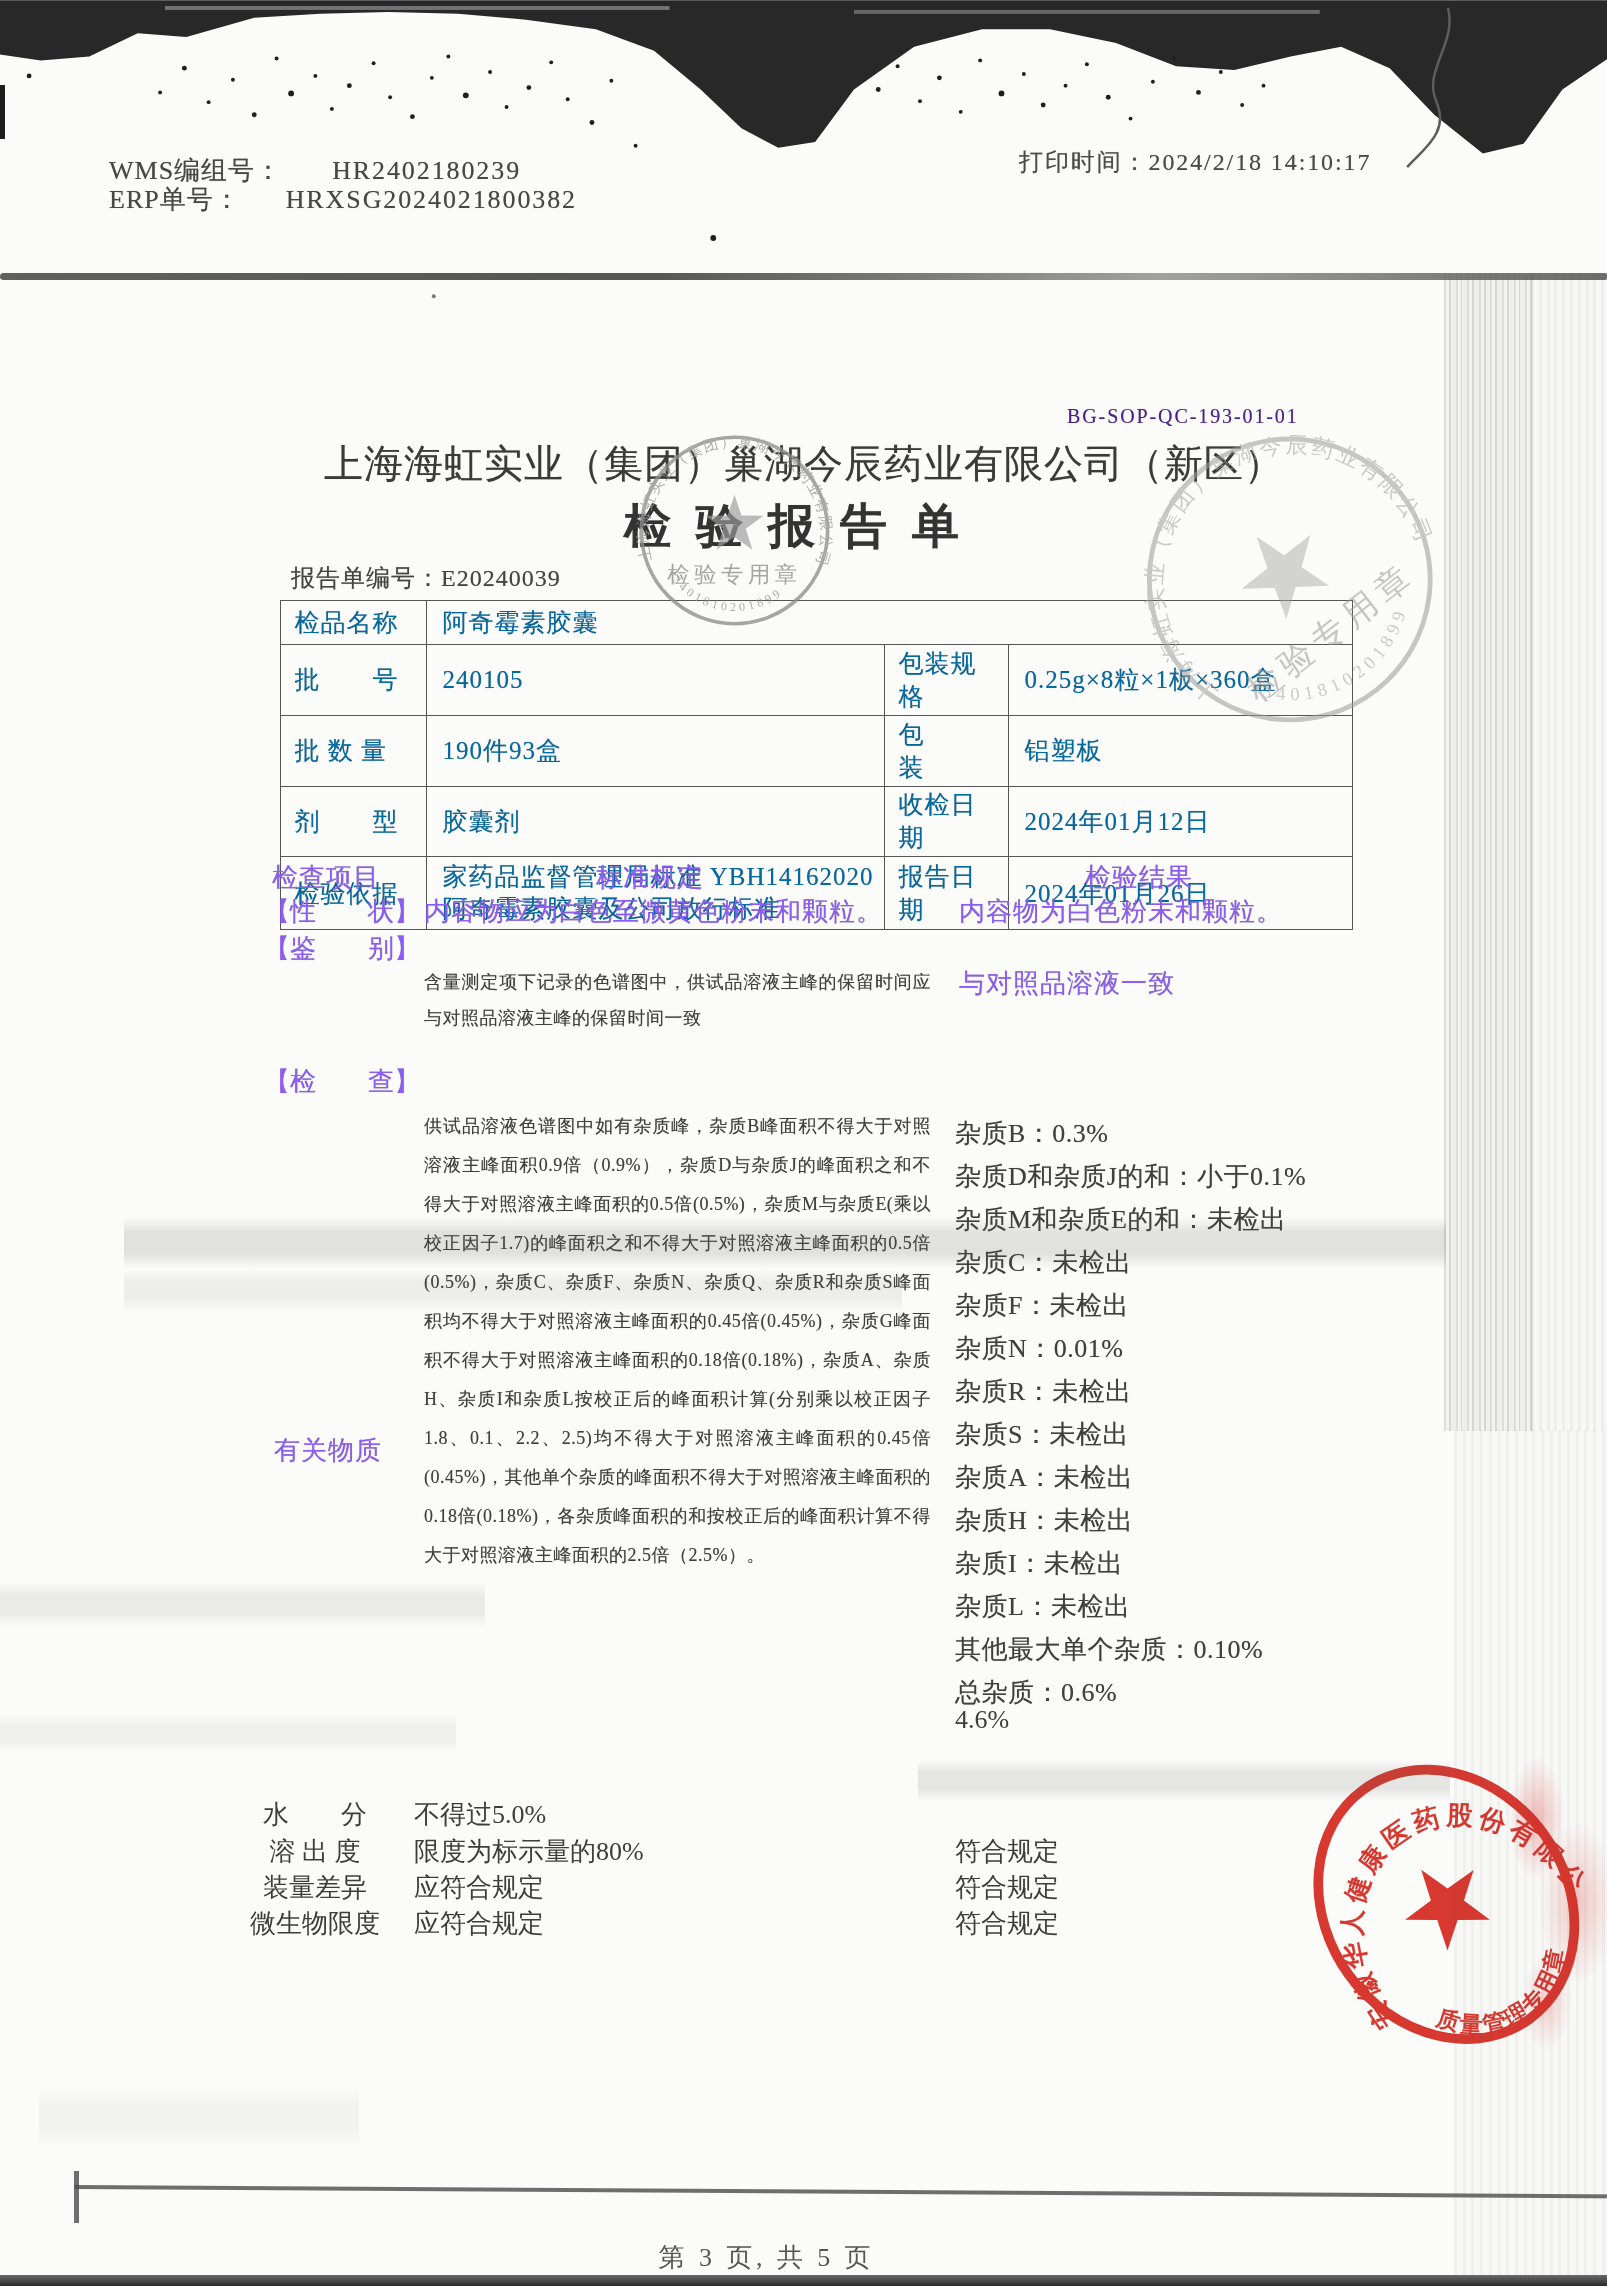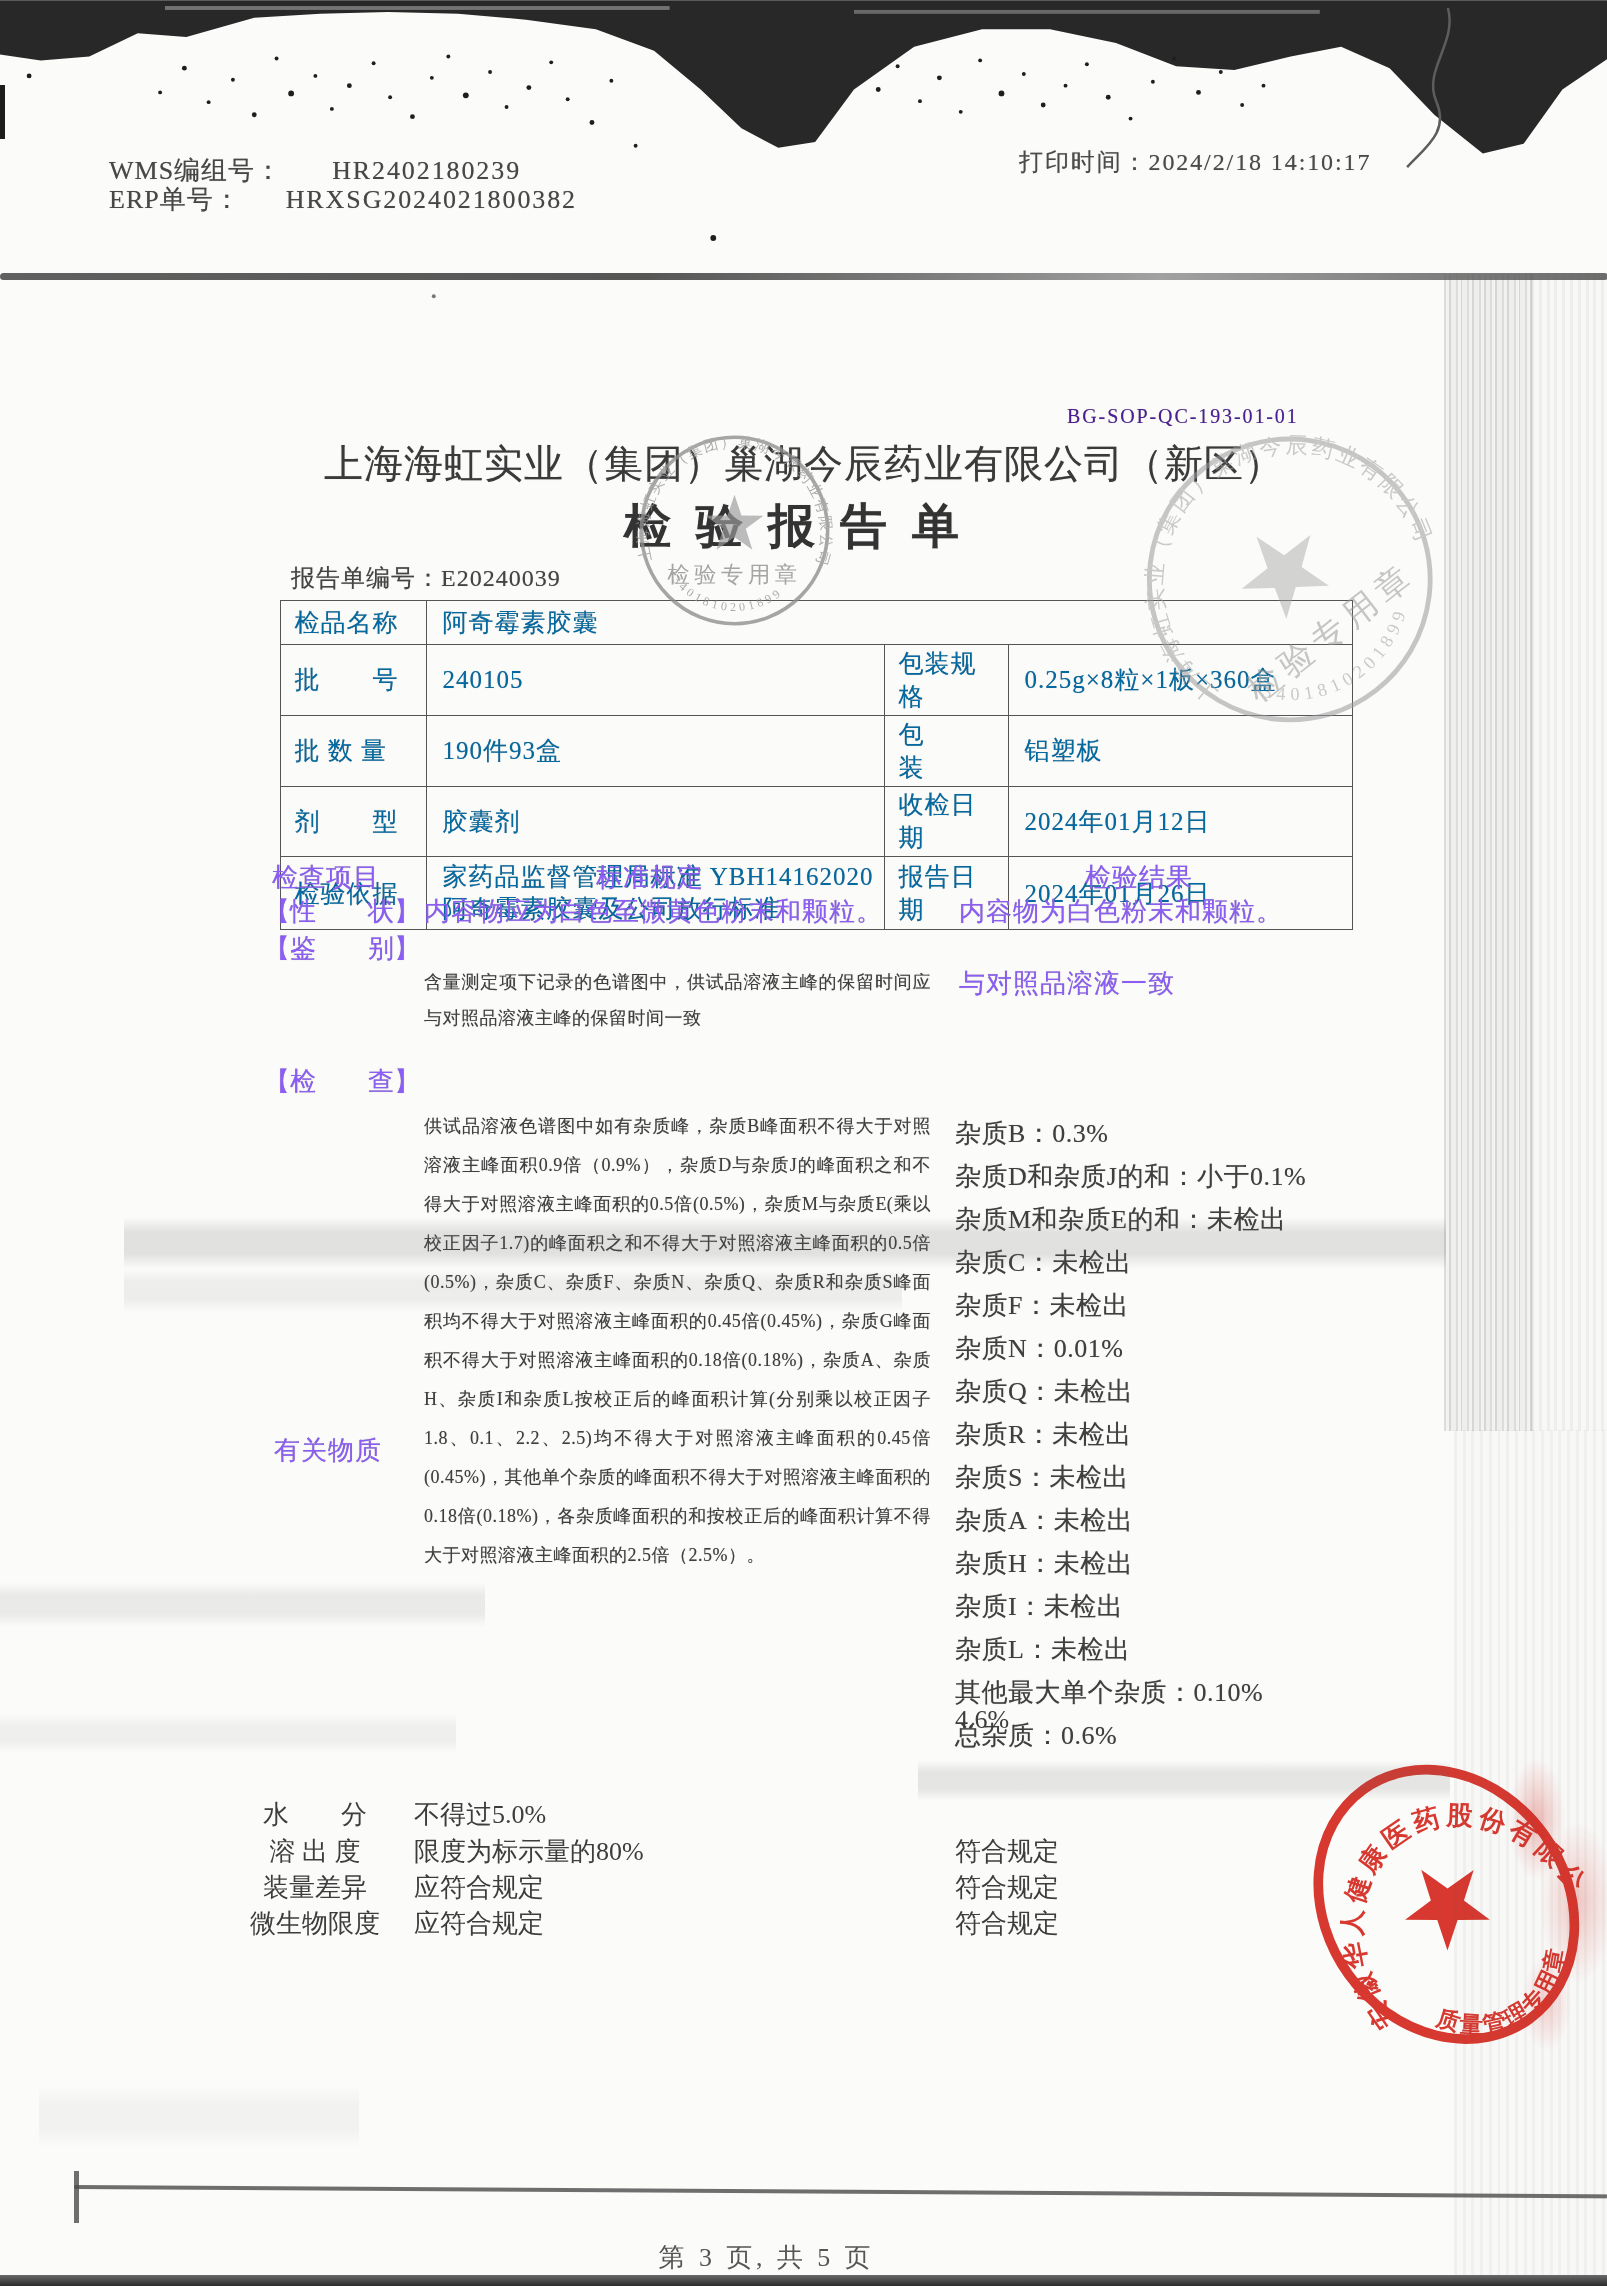--- a/index.html
+++ b/index.html
@@ -145,21 +145,20 @@
   <div class="par" style="left:424px;top:1107px;">供试品溶液色谱图中如有杂质峰，杂质B峰面积不得大于对照溶液主峰面积0.9倍（0.9%），杂质D与杂质J的峰面积之和不得大于对照溶液主峰面积的0.5倍(0.5%)，杂质M与杂质E(乘以校正因子1.7)的峰面积之和不得大于对照溶液主峰面积的0.5倍(0.5%)，杂质C、杂质F、杂质N、杂质Q、杂质R和杂质S峰面积均不得大于对照溶液主峰面积的0.45倍(0.45%)，杂质G峰面积不得大于对照溶液主峰面积的0.18倍(0.18%)，杂质A、杂质H、杂质I和杂质L按校正后的峰面积计算(分别乘以校正因子1.8、0.1、2.2、2.5)均不得大于对照溶液主峰面积的0.45倍(0.45%)，其他单个杂质的峰面积不得大于对照溶液主峰面积的0.18倍(0.18%)，各杂质峰面积的和按校正后的峰面积计算不得大于对照溶液主峰面积的2.5倍（2.5%）。</div>
   <div class="txt sec" style="left:274px;top:1433px;">有关物质</div>
 
   <div class="results">
     <div>杂质B：0.3%</div>
     <div>杂质D和杂质J的和：小于0.1%</div>
     <div>杂质M和杂质E的和：未检出</div>
     <div>杂质C：未检出</div>
     <div>杂质F：未检出</div>
     <div>杂质N：0.01%</div>
-    <div>杂质Q：未检出</div>
     <div>杂质R：未检出</div>
     <div>杂质S：未检出</div>
     <div>杂质A：未检出</div>
     <div>杂质H：未检出</div>
     <div>杂质I：未检出</div>
     <div>杂质L：未检出</div>
     <div>其他最大单个杂质：0.10%</div>
     <div>总杂质：0.6%</div>
   </div>
 

